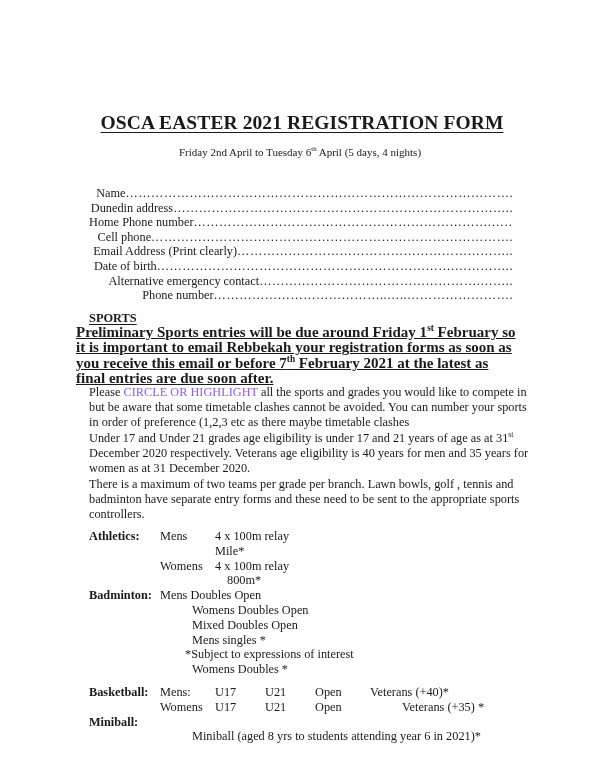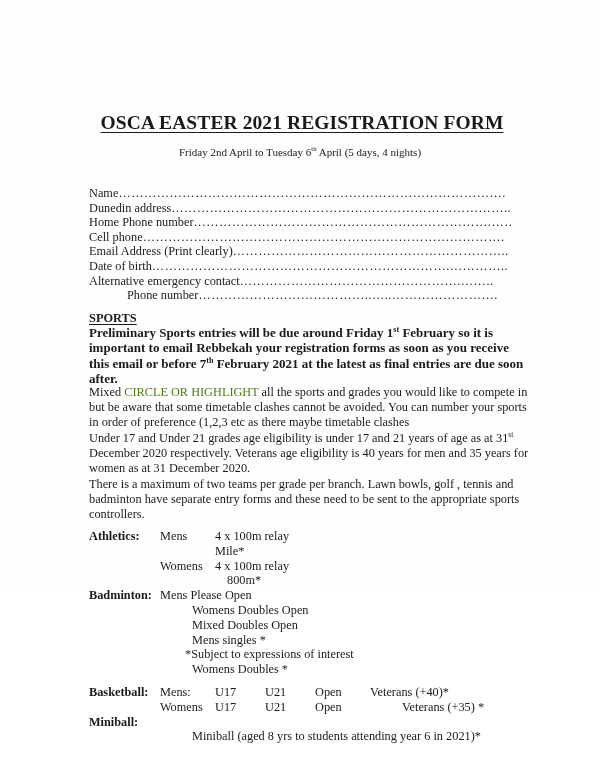--- a/index.html
+++ b/index.html
@@ -62,60 +62,62 @@
     top: 186px;
     width: 424px;
     font-size: 12.3px;
     line-height: 14.6px;
   }
   .field-line {
     white-space: nowrap;
     overflow: hidden;
     font-size: 12.3px;
     line-height: 14.6px;
+    text-align: right;
   }
   .field-line .dots {
     letter-spacing: 0.5px;
     font-size: 12.3px;
   }
   .field-line.indent {
     padding-left: 38px;
   }
   
   .sports-head {
     position: absolute;
     left: 89px;
     top: 311px;
     font-size: 12.4px;
     font-weight: bold;
     text-decoration: underline;
     text-underline-offset: 2px;
   }
   .sports-note {
     position: absolute;
-    left: 89px;
+    left: 76px;
     top: 325px;
     width: 441px;
-    font-size: 13px;
+    font-size: 15px;
     font-weight: bold;
     line-height: 15.4px;
+    text-decoration: underline;
   }
   
   .para {
     position: absolute;
     left: 89px;
     width: 450px;
     font-size: 12.3px;
     line-height: 15.2px;
   }
   .para-1 { top: 385px; }
   .para-2 { top: 431px; }
   .para-3 { top: 477px; }
   .red {
-    color: #4d7c0f;
+    color: #8b5cf6;
   }
   
   .sports-table {
     position: absolute;
     left: 89px;
     top: 529px;
     width: 450px;
     font-size: 12.3px;
     line-height: 14.8px;
   }
@@ -178,21 +180,21 @@
     <div class="field-line"><span>Email Address (Print clearly)</span><span class="dots">………………………………………………………..</span></div>
     <div class="field-line"><span>Date of birth</span><span class="dots">…………………………………………………………….…………..</span></div>
     <div class="field-line"><span>Alternative emergency contact</span><span class="dots">…………………………………………….……..</span></div>
     <div class="field-line indent"><span>Phone number</span><span class="dots">…………………………………..…..…………………….</span></div>
   </div>
 
   <div class="sports-head">SPORTS</div>
 
   <div class="sports-note"><span>Preliminary Sports entries will be due around Friday 1</span><sup>st</sup><span> February so it is important to email Rebbekah your registration forms as soon as you receive this email or before 7</span><sup>th</sup><span> February 2021 at the latest as final entries are due soon after.</span></div>
 
-  <div class="para para-1"><span>Mixed </span><span class="red">CIRCLE OR HIGHLIGHT</span><span> all the sports and grades you would like to compete in but be aware that some timetable clashes cannot be avoided.  You can number your sports in order of preference (1,2,3 etc as there maybe timetable clashes</span></div>
+  <div class="para para-1"><span>Please </span><span class="red">CIRCLE OR HIGHLIGHT</span><span> all the sports and grades you would like to compete in but be aware that some timetable clashes cannot be avoided.  You can number your sports in order of preference (1,2,3 etc as there maybe timetable clashes</span></div>
 
   <div class="para para-2"><span>Under 17 and Under 21 grades age eligibility is under 17 and 21 years of age as at 31</span><sup>st</sup><span> December 2020 respectively. Veterans age eligibility is 40 years for men and 35 years for women as at 31 December 2020.</span></div>
 
   <div class="para para-3"> There is a maximum of two teams per grade per branch.    Lawn bowls, golf ,  tennis and badminton have separate entry forms and these need to be sent to the appropriate sports controllers.</div>
 
   <div class="sports-table">
 
     <div class="srow">
       <span class="s-label">Athletics:</span>
       <span class="s-c1">Mens</span>
@@ -209,21 +211,21 @@
       <span class="s-wide">4 x 100m relay</span>
     </div>
     <div class="srow">
       <span class="s-label"></span>
       <span class="s-c1"></span>
       <span class="s-wide pad-md">800m*</span>
     </div>
 
     <div class="srow">
       <span class="s-label">Badminton:</span>
-      <span class="s-wide">Mens Please Open</span>
+      <span class="s-wide">Mens Doubles Open</span>
     </div>
     <div class="srow">
       <span class="s-label"></span>
       <span class="s-wide pad-sm">Womens Doubles Open</span>
     </div>
     <div class="srow">
       <span class="s-label"></span>
       <span class="s-wide pad-sm">Mixed Doubles Open</span>
     </div>
     <div class="srow">

